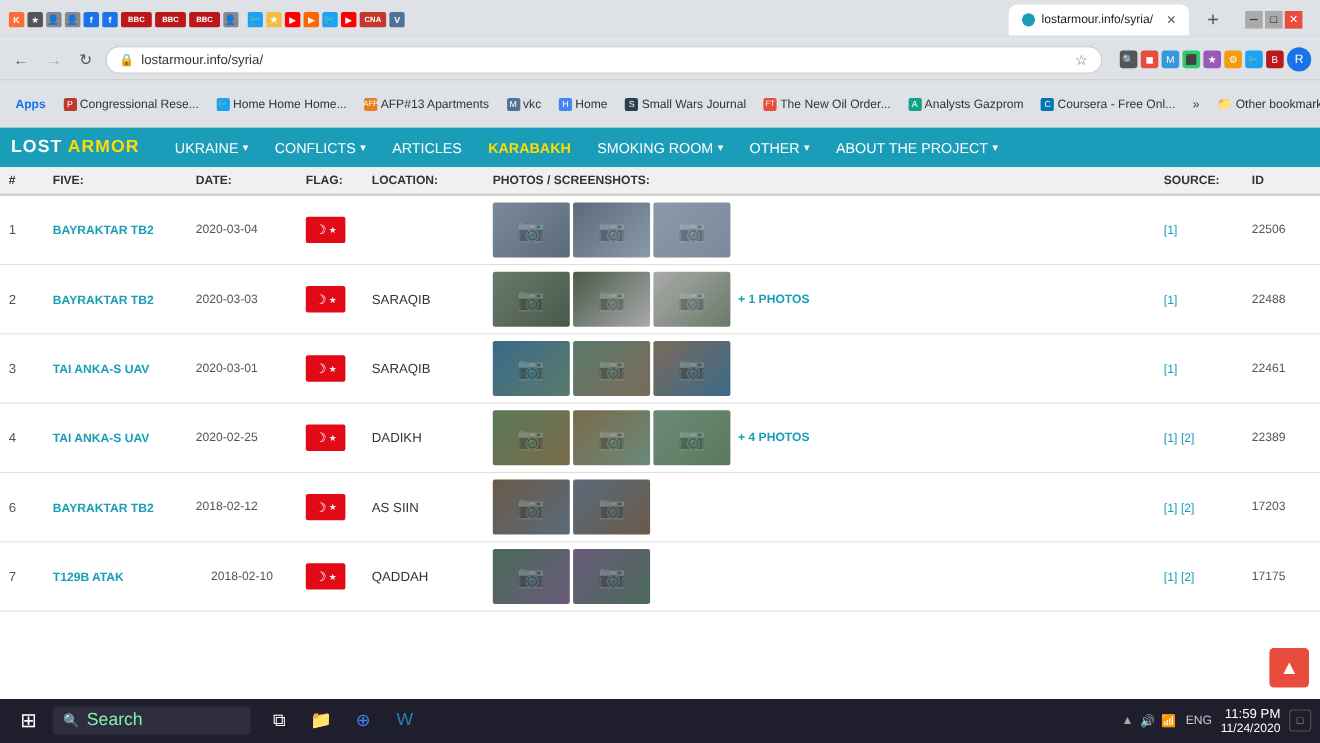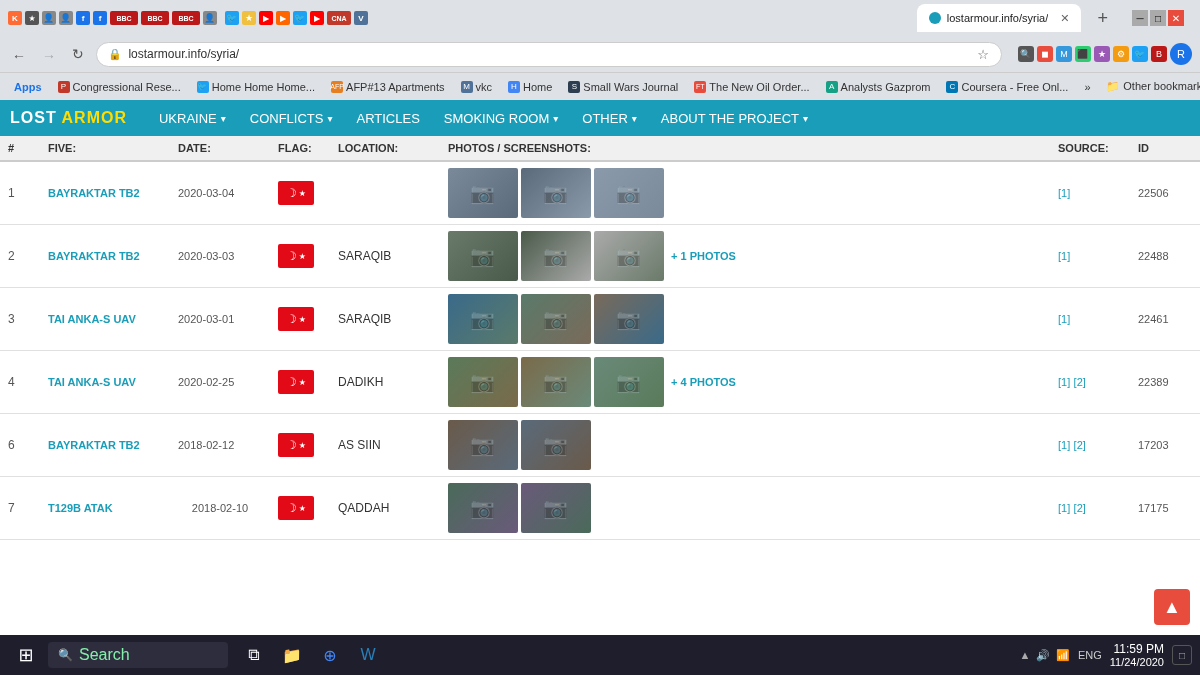--- a/index.html
+++ b/index.html
@@ -7,21 +7,21 @@
     .tab { display: flex; align-items: center; background: #fff; border-radius: 8px 8px 0 0; padding: 0 12px; height: 28px; font-size: 12px; color: #222; gap: 6px; }
     .tab-close { color: #666; cursor: pointer; margin-left: 6px; font-size: 11px; }
     .new-tab { background: none; border: none; font-size: 18px; color: #555; cursor: pointer; padding: 0 8px; }
 
     .address-bar-row { display: flex; align-items: center; padding: 4px 8px; background: #dee1e6; gap: 8px; height: 36px; }
     .nav-btn { background: none; border: none; cursor: pointer; color: #555; font-size: 14px; padding: 2px 4px; }
     .nav-btn:disabled { color: #aaa; cursor: default; }
     .address-bar { flex: 1; display: flex; align-items: center; background: #fff; border-radius: 16px; padding: 4px 12px; font-size: 12px; color: #333; border: 1px solid #ccc; gap: 6px; }
     .lock-icon { color: #1a73e8; font-size: 11px; }
     .address-text { flex: 1; }
-    .bookmark-bar { display: flex; align-items: center; padding: 2px 8px; background: #dee1e6; gap: 4px; height: 28px; font-size: 11px; overflow: hidden; border-top: 1px solid #ccc; }
+    .bookmark-bar { display: flex; align-items: center; padding: 2px 8px; background: #dee1e6; gap: 4px; height: 44px; font-size: 11px; overflow: hidden; border-top: 1px solid #ccc; }
     .bookmark-item { white-space: nowrap; color: #333; cursor: pointer; padding: 2px 6px; border-radius: 3px; display: flex; align-items: center; gap: 3px; }
     .bm-favicon { width: 12px; height: 12px; background: #aaa; border-radius: 2px; display: inline-block; }
 
     
     .site-header { background: #1a9db8; display: flex; align-items: center; padding: 0 10px; height: 36px; }
     .logo { color: #fff; font-weight: bold; font-size: 16px; letter-spacing: 1px; margin-right: 20px; text-transform: uppercase; }
     .logo span { color: #ffdd00; }
     nav { display: flex; align-items: stretch; height: 100%; }
     .nav-item { color: #fff; padding: 0 12px; font-size: 13px; font-weight: normal; display: flex; align-items: center; cursor: pointer; text-transform: uppercase; gap: 4px; }
     .dropdown-arrow { font-size: 10px; }
@@ -185,20 +185,23 @@
     <div class="nav-item">
       <span>UKRAINE</span>
       <span class="dropdown-arrow">▾</span>
     </div>
     <div class="nav-item">
       <span>CONFLICTS</span>
       <span class="dropdown-arrow">▾</span>
     </div>
     <div class="nav-item">
       <span>ARTICLES</span>
+    </div>
+    <div class="nav-item nav-karabakh">
+      <span>KARABAKH</span>
     </div>
     <div class="nav-item">
       <span>SMOKING ROOM</span>
       <span class="dropdown-arrow">▾</span>
     </div>
     <div class="nav-item">
       <span>OTHER</span>
       <span class="dropdown-arrow">▾</span>
     </div>
     <div class="nav-item">

